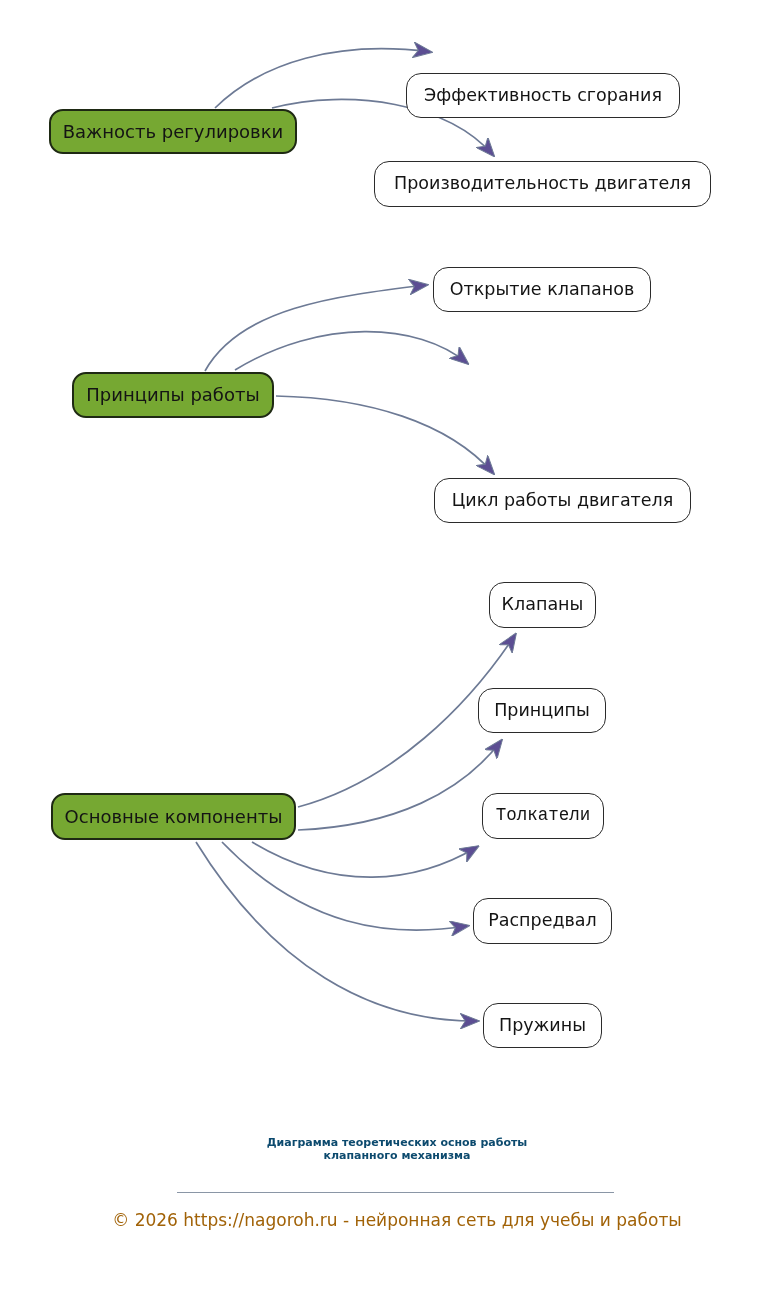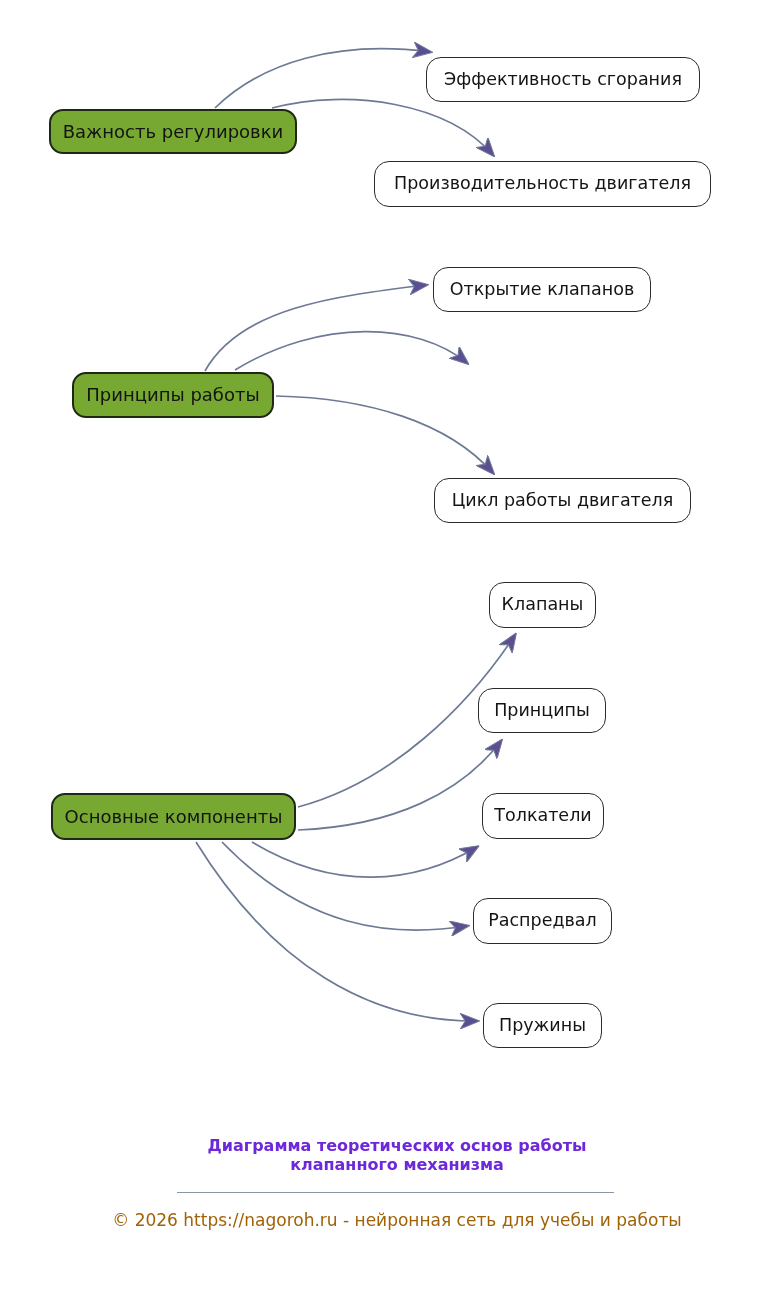--- a/index.html
+++ b/index.html
@@ -33,23 +33,23 @@
   .node.child {
     background: var(--child-fill, #ffffff);
     border: 1.6px solid var(--child-border, #2b2b2b);
     border-radius: 15px;
   }
 
   .footer-title {
     position: absolute; left: 35px; top: 1136px; width: 724px;
     text-align: center;
     font-weight: bold;
-    font-size: 16px;
+    font-size: 11px;
     line-height: 1.2;
-    color: #6d28d9;
+    color: #0c4a6e;
   }
   .footer-divider {
     position: absolute; left: 177px; top: 1192px; width: 437px;
     border-top: 1px solid #8a96a6;
     height: 0;
   }
   .footer-copyright {
     position: absolute; left: 35px; top: 1210px; width: 724px;
     text-align: center;
     font-size: 17px;
@@ -73,31 +73,31 @@
     <path class="arrow" d="M 235,370 C 320,318 418,322 467,363" marker-end="url(#vee)"></path>
     <path class="arrow" d="M 276,396 C 368,398 448,422 493,473" marker-end="url(#vee)"></path>
     <path class="arrow" d="M 298,807 C 392,782 468,706 515,635" marker-end="url(#vee)"></path>
     <path class="arrow" d="M 298,830 C 395,826 462,792 501,741" marker-end="url(#vee)"></path>
     <path class="arrow" d="M 252,842 C 335,892 415,884 477,847" marker-end="url(#vee)"></path>
     <path class="arrow" d="M 222,842 C 305,928 390,938 467,926" marker-end="url(#vee)"></path>
     <path class="arrow" d="M 196,842 C 272,965 370,1022 477,1021" marker-end="url(#vee)"></path>
   </svg>
 
   <div class="node parent" style="left:49px; top:109px; width:248px; height:45px;">Важность регулировки</div>
-  <div class="node child" style="left:406px; top:57px; width:274px; height:45px;margin-left:20px;">Эффективность сгорания</div>
+  <div class="node child" style="left:406px; top:73px; width:274px; height:45px;">Эффективность сгорания</div>
   <div class="node child" style="left:374px; top:161px; width:337px; height:46px;">Производительность двигателя</div>
 
   <div class="node parent" style="left:72px; top:372px; width:202px; height:46px;">Принципы работы</div>
   <div class="node child" style="left:433px; top:267px; width:218px; height:45px;">Открытие клапанов</div>
   <div class="node child" style="left:434px; top:478px; width:257px; height:45px;">Цикл работы двигателя</div>
 
   <div class="node parent" style="left:51px; top:793px; width:245px; height:47px;">Основные компоненты</div>
   <div class="node child" style="left:489px; top:582px; width:107px; height:46px;">Клапаны</div>
   <div class="node child" style="left:478px; top:688px; width:128px; height:45px;">Принципы</div>
-  <div class="node child" style="left:482px; top:793px; width:122px; height:46px;">Толкатели</div>
+  <div class="node child" style="left:482px; top:793px; width:122px; height:46px;font-family:Liberation Mono, monospace;">Толкатели</div>
   <div class="node child" style="left:473px; top:898px; width:139px; height:46px;">Распредвал</div>
   <div class="node child" style="left:483px; top:1003px; width:119px; height:45px;">Пружины</div>
 
   <div class="footer-title">
     <div>Диаграмма теоретических основ работы</div>
     <div>клапанного механизма</div>
   </div>
   <div class="footer-divider"></div>
   <div class="footer-copyright">© 2026 https://nagoroh.ru - нейронная сеть для учебы и работы</div>
 

